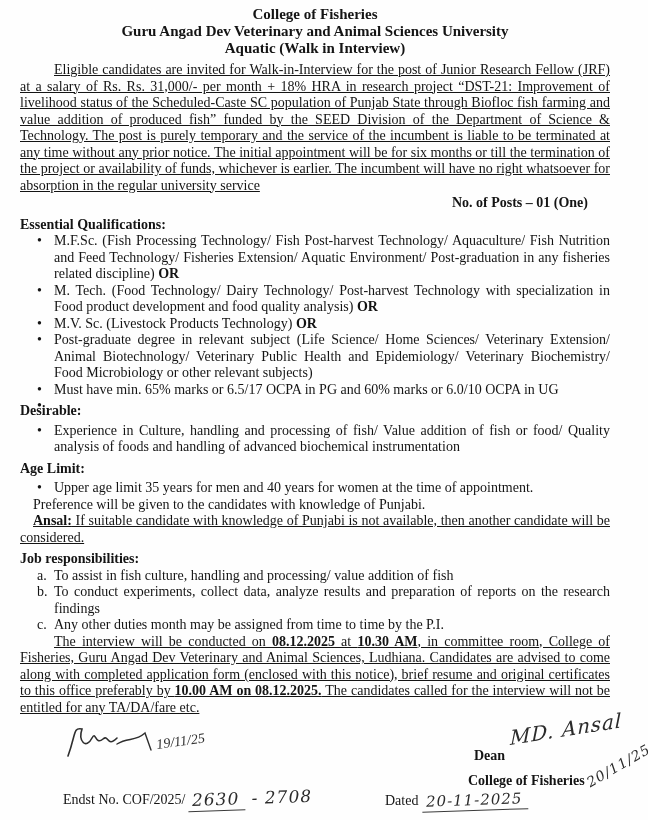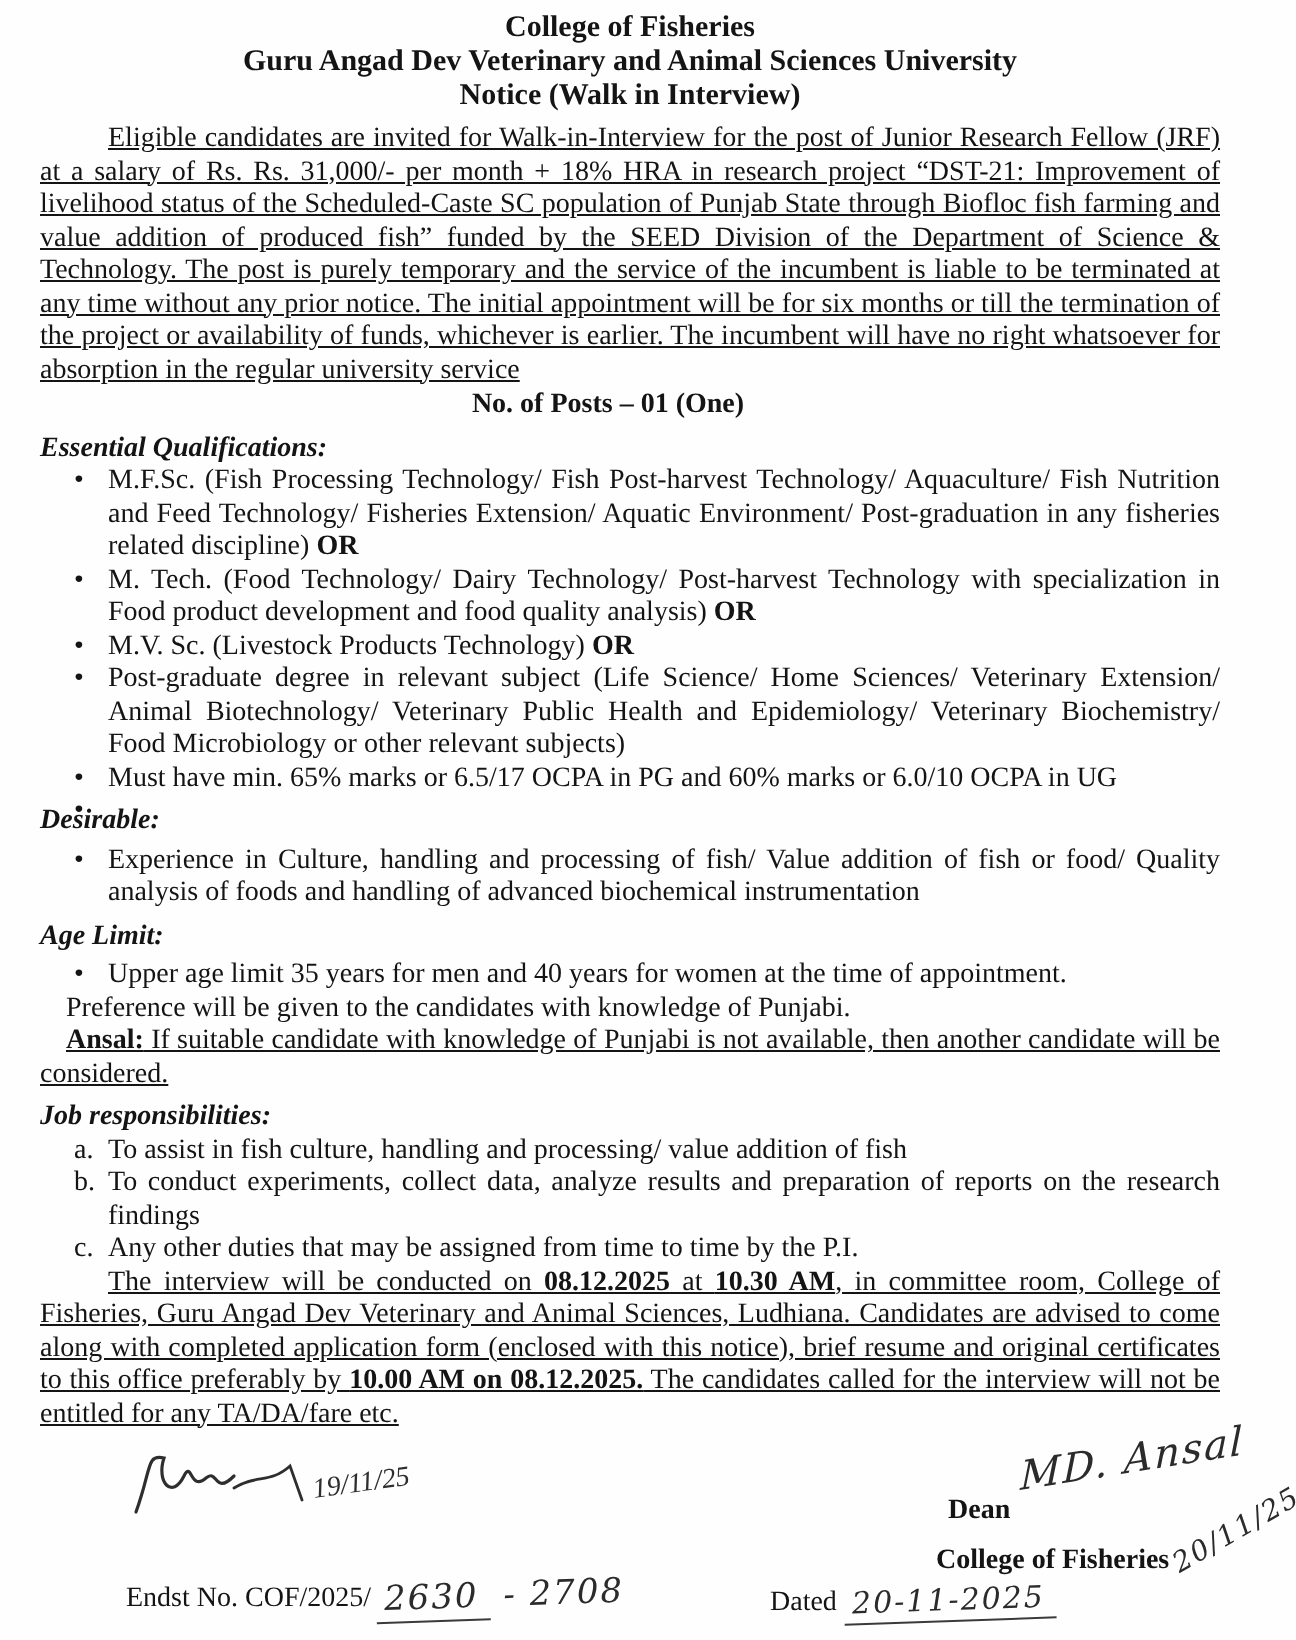--- a/index.html
+++ b/index.html
@@ -15,22 +15,22 @@
     padding:6px 38px 0 20px;
     box-sizing:border-box;
     overflow:hidden;
   }
   .title-block { text-align:center; font-weight:bold; font-size:15px; line-height:17px; }
   .para { margin:0; }
   .justify { text-align:justify;text-decoration:underline; }
   .indent { text-indent:34px; }
   .small-indent { text-indent:13px; }
   .intro { margin-top:5px; }
-  .posts { text-align:center; font-weight:bold; padding-right:22px; margin-top:1px; }
-  .heading { font-weight:bold; margin-top:5px;font-style:italic; }
+  .posts { text-align:right; font-weight:bold; padding-right:22px; margin-top:1px; }
+  .heading { font-weight:bold; margin-top:5px; }
   .bullet, .alpha { position:relative; padding-left:34px; text-align:justify; margin:0; }
   .bullet .marker { position:absolute; left:17px; top:0; }
   .alpha .marker { position:absolute; left:17px; top:0; }
   b, .bold { font-weight:bold; }
   
   .footer { position:absolute; left:0; top:726px; width:648px; height:94px; }
   .footer .abs { position:absolute; white-space:nowrap; }
   .pi-scribble { left:58px; top:-4px; }
   .pi-label { left:42px; top:34px; font-weight:bold; }
   .dean-label { left:474px; top:22px; font-weight:bold; }
@@ -71,21 +71,21 @@
   }
 </style>
 </head>
 <body>
 
 <div class="page">
 
   <header class="title-block">
     <div>College of Fisheries</div>
     <div>Guru Angad Dev Veterinary and Animal Sciences University</div>
-    <div>Notice (Walk in Interview)</div>
+    <div>Aquatic (Walk in Interview)</div>
   </header>
 
   <p class="para justify indent intro">Eligible candidates are invited for Walk-in-Interview for the post of Junior Research Fellow (JRF) at a salary of Rs. Rs. 31,000/- per month + 18% HRA in research project “DST-21: Improvement of livelihood status of the Scheduled-Caste SC population of Punjab State through Biofloc fish farming and value addition of produced fish” funded by the SEED Division of the Department of Science &amp; Technology. The post is purely temporary and the service of the incumbent is liable to be terminated at any time without any prior notice. The initial appointment will be for six months or till the termination of the project or availability of funds, whichever is earlier. The incumbent will have no right whatsoever for absorption in the regular university service</p>
 
   <div class="posts">No. of Posts – 01 (One)</div>
 
   <div class="heading">Essential Qualifications:</div>
 
   <div class="bullet">
     <span class="marker">•</span>
@@ -129,21 +129,21 @@
   <div class="alpha">
     <span class="marker">a.</span>
     <span>To assist in fish culture, handling and processing/ value addition of fish</span>
   </div>
   <div class="alpha">
     <span class="marker">b.</span>
     <span>To conduct experiments, collect data, analyze results and preparation of reports on the research findings</span>
   </div>
   <div class="alpha">
     <span class="marker">c.</span>
-    <span>Any other duties that may be assigned from time to time by the P.I.</span>
+    <span>Any other duties month may be assigned from time to time by the P.I.</span>
   </div>
 
   <p class="para justify indent"><span>The interview will be conducted on </span><b>08.12.2025</b><span> at </span><b>10.30 AM</b><span>, in committee room, College of Fisheries, Guru Angad Dev Veterinary and Animal Sciences, Ludhiana. Candidates are advised to come along with completed application form (enclosed with this notice), brief resume and original certificates to this office preferably by </span><b>10.00 AM on 08.12.2025.</b><span> The candidates called for the interview will not be entitled for any TA/DA/fare etc.</span></p>
 
   <div class="footer">
 
     <svg class="abs pi-scribble" width="200" height="38" viewBox="0 0 200 38">
       <path d="M10,34 C18,12 15,5 24,7 C20,19 28,28 34,16 C38,8 37,24 45,17 C51,12 49,26 59,16" stroke="#2e2e2e" stroke-width="1.6" fill="none" stroke-linecap="round"></path>
       <path d="M59,22 C70,15 77,20 87,11 L93,28" stroke="#2e2e2e" stroke-width="1.4" fill="none" stroke-linecap="round"></path>
       <text x="98" y="24" font-size="14" font-style="italic" fill="#2e2e2e" transform="rotate(-8 120 18)">19/11/25</text>

